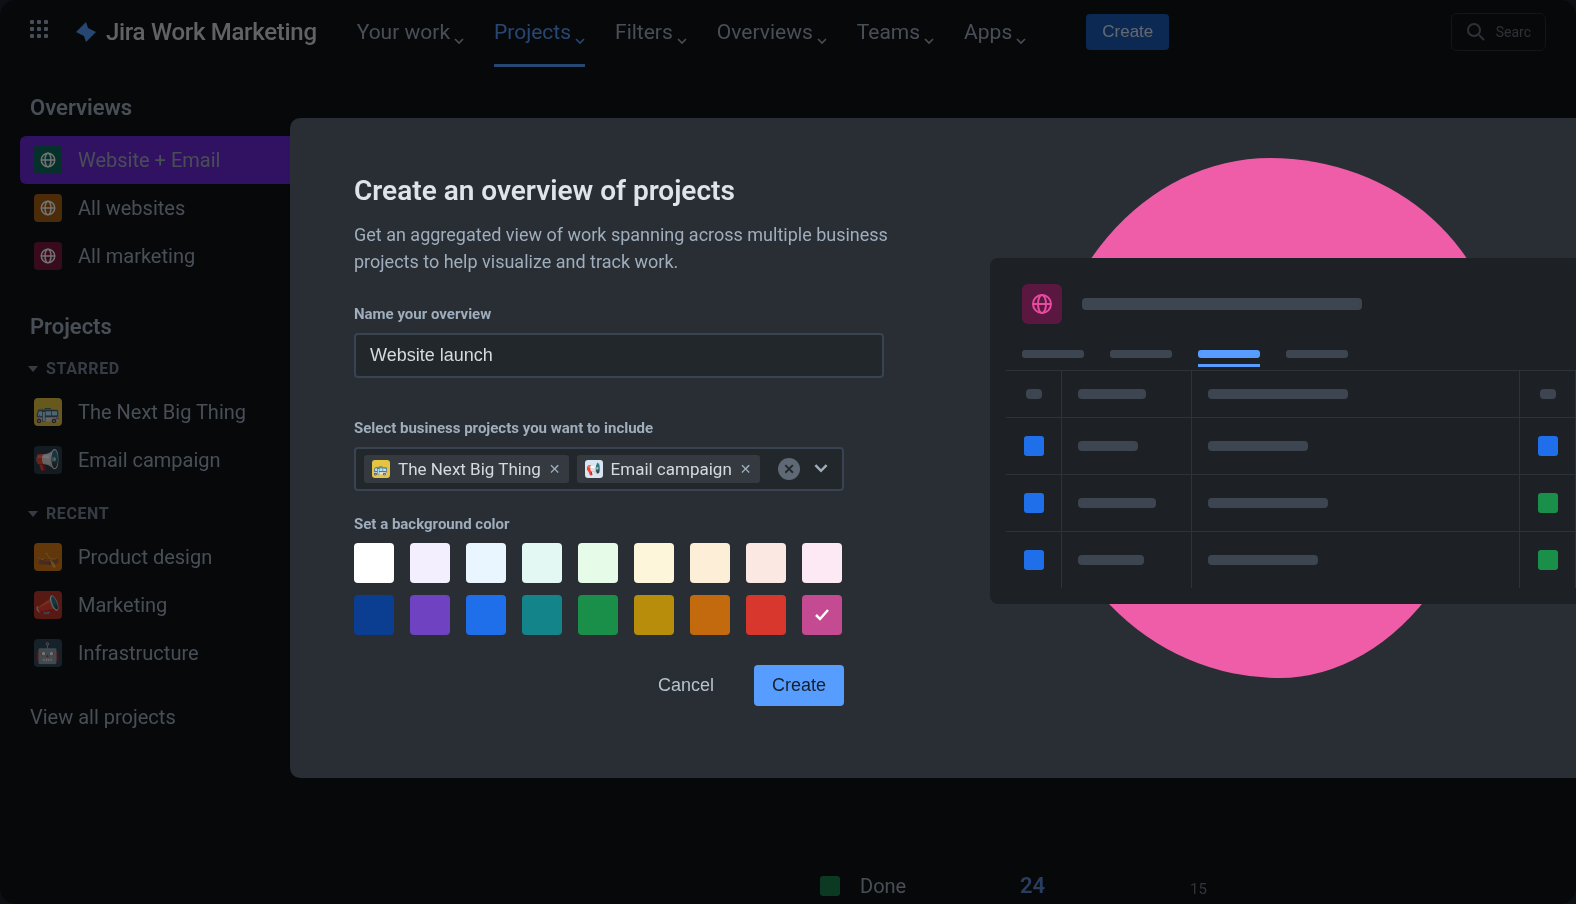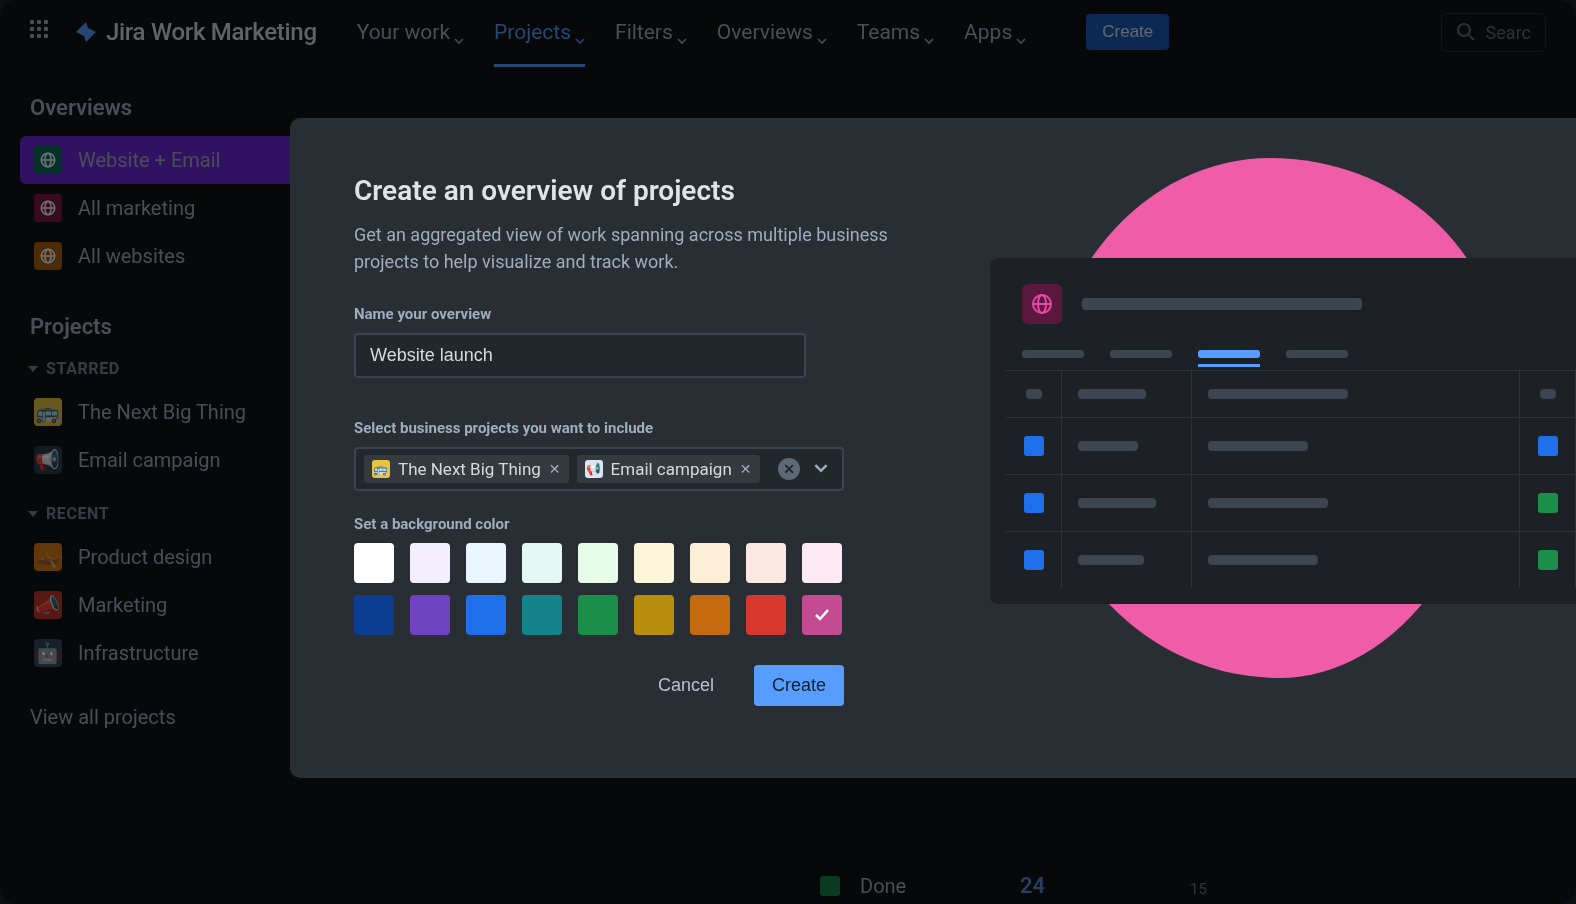--- a/index.html
+++ b/index.html
@@ -40,21 +40,21 @@
 .brand { display:flex; align-items:center; gap:8px; }
 .brand svg { width:24px; height:24px; }
 .brand-text { font-size:24px; font-weight:500; color:#D4DAE0; letter-spacing:-0.3px; }
 .nav-links { display:flex; align-items:center; gap:30px; margin-left:20px; }
 .nav-link { color:#9FADBC; font-size:21px; display:flex; align-items:center; gap:4px; cursor:pointer; position:relative; padding: 20px 0; }
 .nav-link.active { color:#579DFF; }
 .nav-link.active::after { content:""; position:absolute; left:0; right:0; bottom:-3px; height:3px; background:#579DFF; }
 .chev { width:10px; height:10px; display:inline-block; }
 .chev svg { width:100%; height:100%; }
 .btn-primary { background:#1a5bb8; color:#dce6f3; padding:8px 16px; border:none; border-radius:4px; font-size:17px; font-weight:500; cursor:pointer; margin-left: 40px; }
-.search-pill { margin-left:auto; display:flex; align-items:center; gap:10px; color:#9FADBC; border:1px solid #3a4352; border-radius:6px; padding:8px 14px; font-size:18px; opacity:.6; }
+.search-pill { margin-left:auto; display:flex; align-items:center; gap:10px; color:#9FADBC; border:1px solid #3a4352; border-radius:6px; padding:8px 14px; font-size:14px; opacity:.6; }
 
 .layout { display:flex; height: calc(100% - 65px); }
 .sidebar { width: 380px; padding: 30px 20px; font-size:20px; }
 .side-h { color:#9FADBC; font-size:22px; font-weight:600; margin-bottom:16px; padding-left:10px; }
 .side-item { display:flex; align-items:center; gap:16px; padding:10px 14px; border-radius:6px; color:#9FADBC; cursor:pointer; }
 .side-item.sel { background:#6d28d9;text-align:right; }
 .side-badge { width:28px; height:28px; border-radius:4px; display:flex; align-items:center; justify-content:center; flex-shrink:0; }
 .side-sub { color:#7b8597; font-weight:700; font-size:16px; letter-spacing:0.6px; display:flex; align-items:center; gap:8px; margin:20px 0 10px 8px; cursor:pointer; }
 .side-sub .tri { width:0; height:0; border-left:5px solid transparent; border-right:5px solid transparent; border-top:6px solid #7b8597; }
 .view-all { color:#9FADBC; margin-top:28px; padding-left:10px; cursor:pointer; }
@@ -69,21 +69,21 @@
   background:#282E33;
   border-radius:10px 0 0 10px;
   z-index: 20;
   display:flex;
   overflow:hidden;
 }
 .modal-form { padding: 56px 64px 40px 64px; flex: 0 0 700px; }
 .modal-title { font-size:28px; font-weight:600; color:#DEE4EA; margin-bottom:14px; }
 .modal-desc { font-size:18px; color:#9FADBC; line-height:1.5; margin-bottom:30px; max-width: 540px; }
 .field-label { font-size:15px; color:#9FADBC; font-weight:700; margin-bottom:10px;margin-top:17px; }
-.text-input { width: 452px; background:#22272B; border:2px solid #3a4352; border-radius:4px; padding:10px 14px; color:#D4DAE0; font-size:18px; margin-bottom:24px; }
+.text-input { width: 530px; background:#22272B; border:2px solid #3a4352; border-radius:4px; padding:10px 14px; color:#D4DAE0; font-size:18px; margin-bottom:24px; }
 .multiselect { width:490px; background:#22272B; border:2px solid #3a4352; border-radius:4px; padding:6px 8px; display:flex; align-items:center; gap:8px; margin-bottom:24px; }
 .chip { background:#343a40; border-radius:3px; padding:4px 8px; display:flex; align-items:center; gap:8px; color:#D4DAE0; font-size:17px; }
 .chip-x { color:#9FADBC; cursor:pointer; font-size:14px; }
 .chip-ico { width:18px; height:18px; border-radius:3px; }
 .ms-clear { margin-left:auto; width:22px; height:22px; border-radius:50%; background:#5e6975; display:flex; align-items:center; justify-content:center; cursor:pointer; color:#22272B; font-size:14px; font-weight:bold; }
 .ms-open { cursor:pointer; padding: 0 6px; }
 .swatches { display:flex; gap:16px; margin-bottom:12px; }
 .sw { width:40px; height:40px; border-radius:4px; cursor:pointer; display:flex; align-items:center; justify-content:center; }
 .sw.selected svg { width:20px; height:20px; }
 .actions { display:flex; gap:40px; justify-content:flex-end; align-items:center; width:490px; margin-top:30px; }
@@ -195,38 +195,38 @@
        <div class="side-badge" style="background:#0e6e5f">
               <svg width="18" height="18" viewBox="0 0 24 24">
                 <circle cx="12" cy="12" r="9" stroke="#fff" stroke-width="2" fill="none"></circle>
                 <ellipse cx="12" cy="12" rx="4" ry="9" stroke="#fff" stroke-width="2" fill="none"></ellipse>
                 <line x1="3" y1="12" x2="21" y2="12" stroke="#fff" stroke-width="2"></line>
               </svg>
             </div>
        <span>Website + Email</span>
      </div>
           <div class="side-item ">
+       <div class="side-badge" style="background:#a65f12">
+              <svg width="18" height="18" viewBox="0 0 24 24">
+                <circle cx="12" cy="12" r="9" stroke="#fff" stroke-width="2" fill="none"></circle>
+                <ellipse cx="12" cy="12" rx="4" ry="9" stroke="#fff" stroke-width="2" fill="none"></ellipse>
+                <line x1="3" y1="12" x2="21" y2="12" stroke="#fff" stroke-width="2"></line>
+              </svg>
+            </div>
+       <span>All websites</span>
+     </div>
+          <div class="side-item ">
        <div class="side-badge" style="background:#7d1a3f">
               <svg width="18" height="18" viewBox="0 0 24 24">
                 <circle cx="12" cy="12" r="9" stroke="#fff" stroke-width="2" fill="none"></circle>
                 <ellipse cx="12" cy="12" rx="4" ry="9" stroke="#fff" stroke-width="2" fill="none"></ellipse>
                 <line x1="3" y1="12" x2="21" y2="12" stroke="#fff" stroke-width="2"></line>
               </svg>
             </div>
        <span>All marketing</span>
-     </div>
-          <div class="side-item ">
-       <div class="side-badge" style="background:#a65f12">
-              <svg width="18" height="18" viewBox="0 0 24 24">
-                <circle cx="12" cy="12" r="9" stroke="#fff" stroke-width="2" fill="none"></circle>
-                <ellipse cx="12" cy="12" rx="4" ry="9" stroke="#fff" stroke-width="2" fill="none"></ellipse>
-                <line x1="3" y1="12" x2="21" y2="12" stroke="#fff" stroke-width="2"></line>
-              </svg>
-            </div>
-       <span>All websites</span>
      </div>
         </div>
 
       <div class="side-h" style="margin-top:34px;">Projects</div>
       <div class="side-sub">
           <span class="tri"></span>
           <span>STARRED</span>
         </div>
       <div id="starred-list">
           <div class="side-item">

